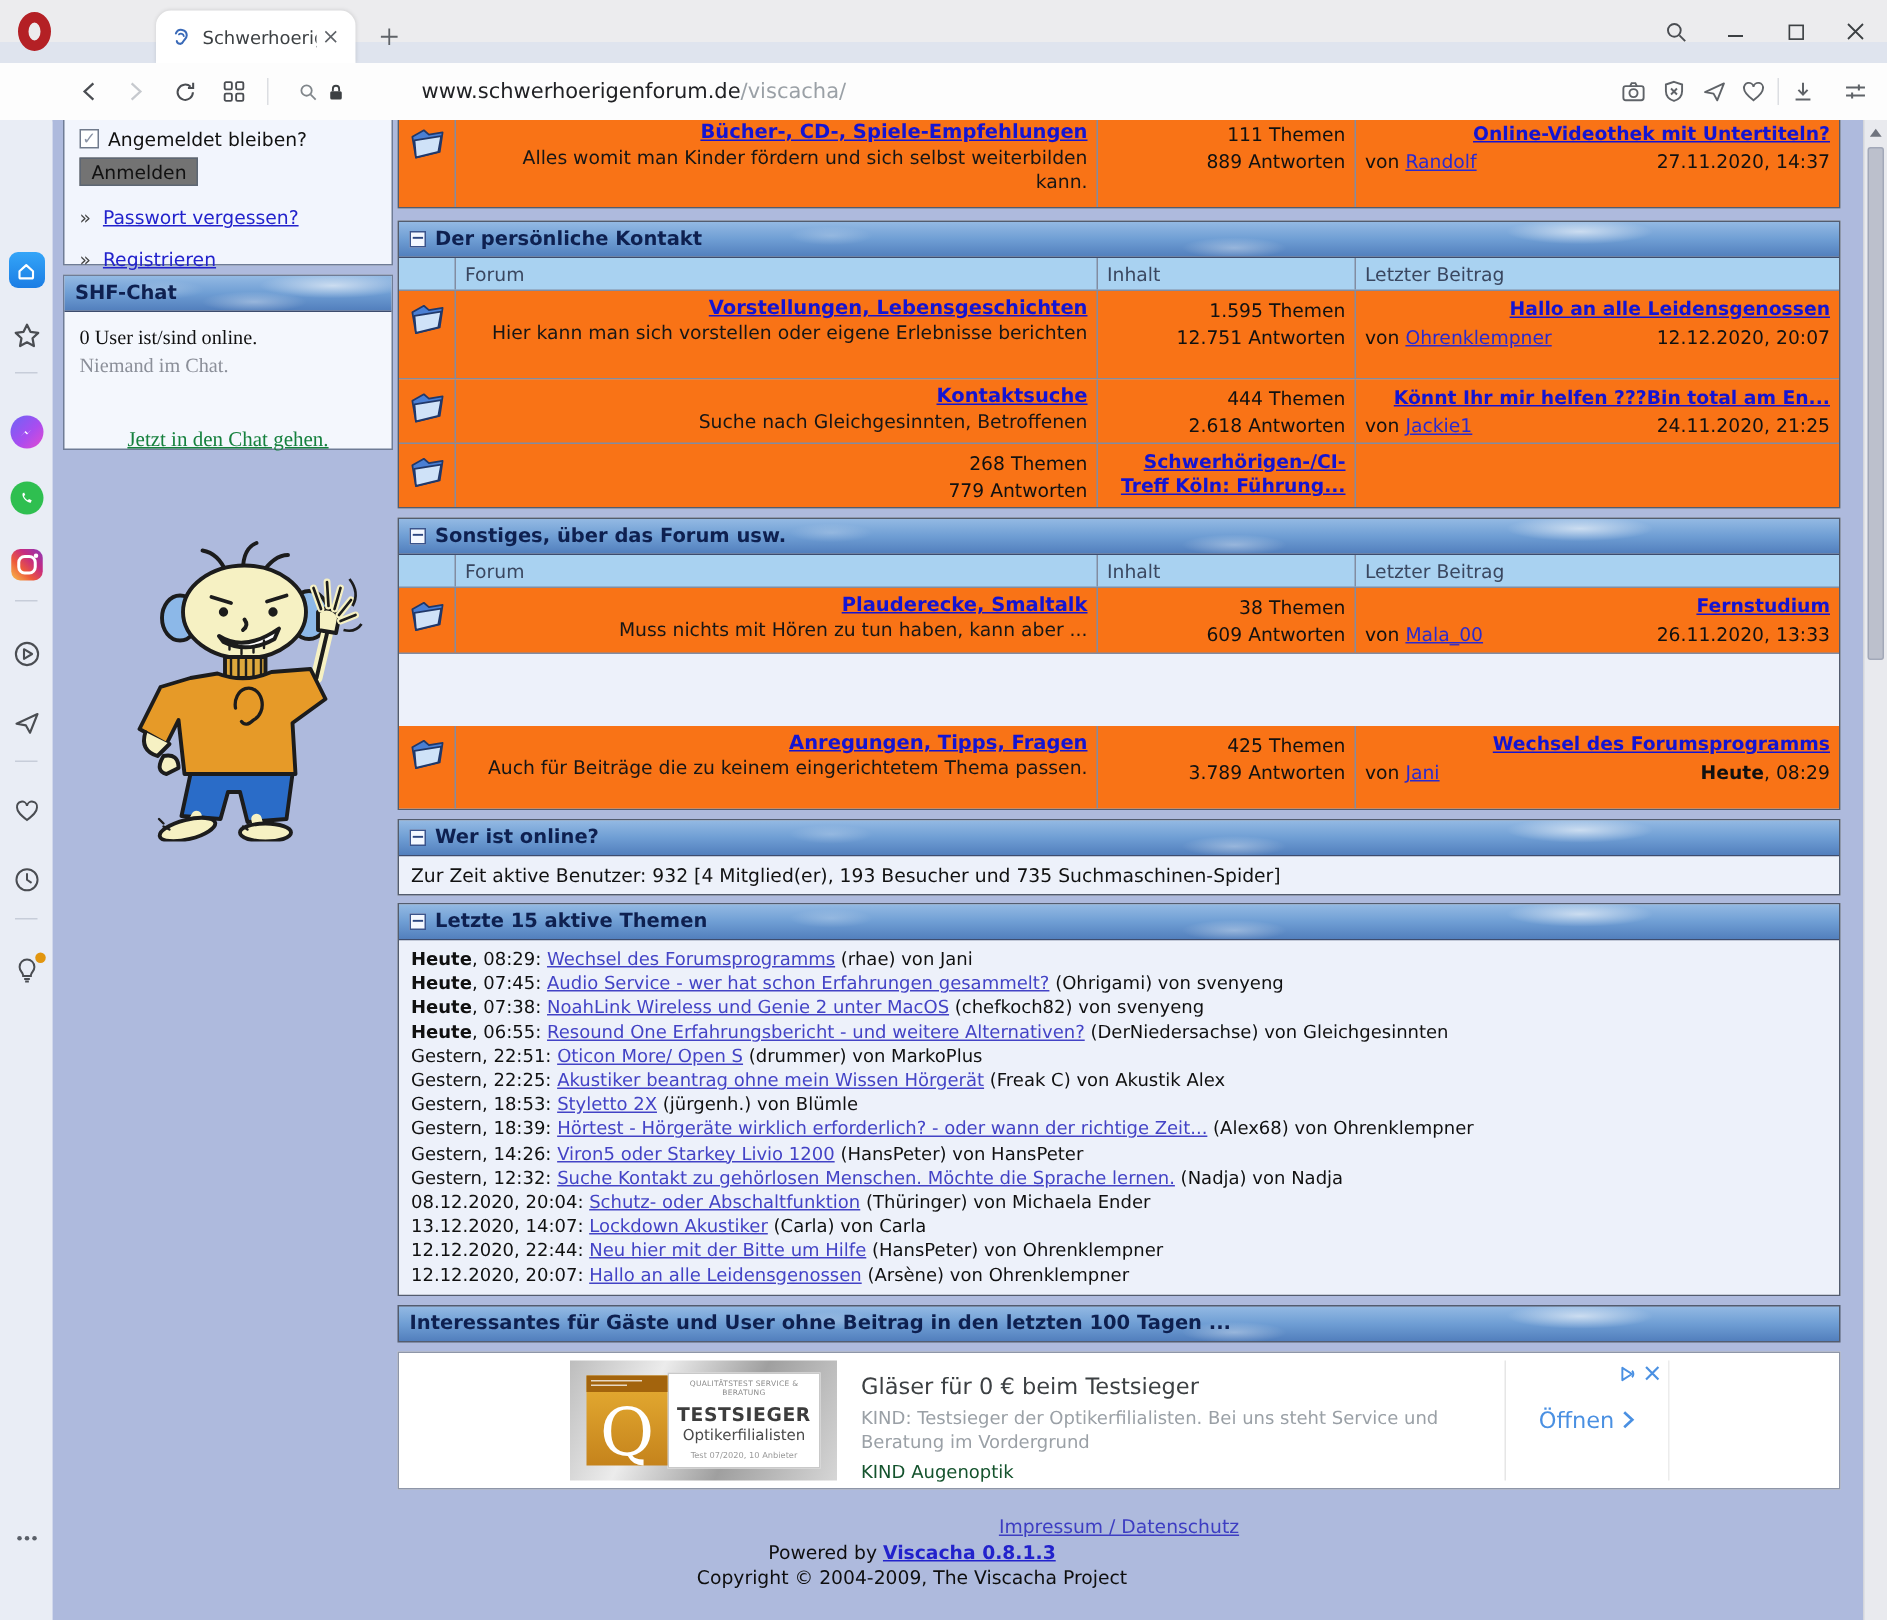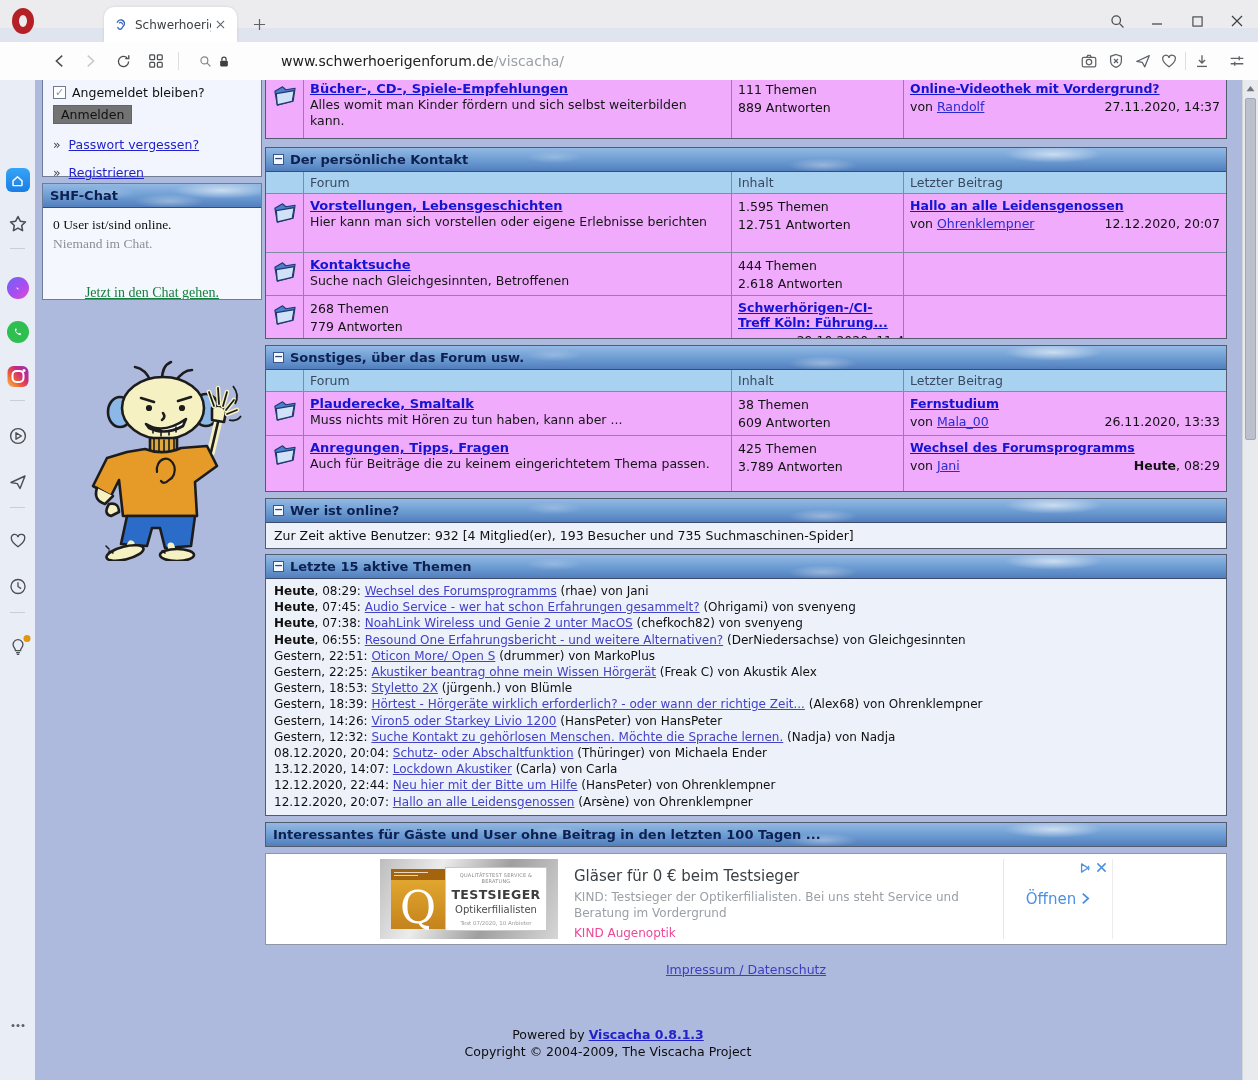--- a/index.html
+++ b/index.html
@@ -81,34 +81,34 @@
   .chat-link-row a{color:#15803d;text-decoration:underline;font-size:14px;}
   .mascot{position:absolute;left:48px;top:276px;}
 
   
   .maincol{position:absolute;left:230px;top:0;width:962px;}
   .tablebox{border:1px solid #535c6e;background:#edf1fa;box-sizing:border-box;}
   .colhdr{display:grid;grid-template-columns:38px 428px 172px 1fr;background:#a9d2f1;
     border-bottom:1px solid #828ca1;color:#3a4760;font-size:12.5px;}
   .colhdr>div{padding:3px 6px;border-right:1px solid #828ca1;box-sizing:border-box;}
   .colhdr>div:nth-child(4){border-right:none;}
-  .frow{display:grid;grid-template-columns:38px 428px 172px 1fr;background:#f0abfc;
-    border-bottom:1px solid #828ca1;box-sizing:border-box;overflow:hidden;}
+  .frow{display:grid;grid-template-columns:38px 428px 172px 1fr;background:#f97316;
+    border-bottom:1px solid #828ca1;box-sizing:border-box;overflow:hidden;text-align:right;}
   .frow:last-child{border-bottom:none;}
   .frow>div{padding:4px 6px;border-right:1px solid #828ca1;box-sizing:border-box;overflow:hidden;}
   .frow>div:nth-child(4){border-right:none;}
   .iconcell{display:flex;justify-content:center;padding-top:7px !important;}
   .ftitle{color:#1414d2;font-weight:bold;text-decoration:underline;font-size:13px;}
   .fdesc{color:#161616;font-size:12.5px;line-height:1.3;margin-top:1px;}
   .stat{font-size:12.5px;line-height:1.4;padding-top:1px;}
   .ltitle{color:#1414d2;font-weight:bold;text-decoration:underline;font-size:12.5px;}
   .lmeta{display:flex;justify-content:space-between;font-size:12.5px;margin-top:3px;}
   .ulink{color:#2a2ad0;text-decoration:underline;}
   .ldate{white-space:nowrap;}
-  .h61{height:61px;} .h59{height:59px;} .h43{height:43px;} .h42{height:42px;} .h44{height:44px;} .h55{height:55px;}
+  .h61{height:61px;} .h59{height:59px;} .h43{height:43px;} .h42{height:42px;} .h44{height:44px;} .h55{height:55px;margin-top:48px;}
   .padbody{background:#edf1fa;padding:5px 8px;font-size:12.5px;}
   .latestbody{background:#edf1fa;padding:4px 8px 5px 8px;font-size:12px;line-height:16.2px;color:#101010;}
   .latestbody a{color:#4343c6;text-decoration:underline;}
 
   
   .adbox{height:92px;background:#fff;border:1px solid #8e96a8;box-sizing:border-box;position:relative;margin-top:6px;}
   .adcreative{position:absolute;left:114px;top:5px;width:732px;height:80px;display:flex;background:#fff;
     border-right:1px solid #ececec;}
   .sealwrap{width:178px;height:80px;flex:0 0 auto;display:flex;align-items:center;justify-content:center;
     background:linear-gradient(115deg,#bdbdbd,#ececec 30%,#9f9f9f 62%,#d6d6d6);}
@@ -120,21 +120,21 @@
   .sealQ{font-family:"DejaVu Serif","Liberation Serif",serif;font-size:44px;line-height:.95;color:#fff;}
   .sealwhite{width:102px;height:64px;background:#fff;border:1px solid #c9c9c9;box-sizing:border-box;
     text-align:center;padding-top:4px;}
   .s-top{font-size:5px;color:#8a8a8a;letter-spacing:.2px;}
   .s-big{font-size:12.5px;font-weight:bold;color:#3d3d3d;letter-spacing:.4px;margin-top:3px;}
   .s-mid{font-size:10px;color:#4a4a4a;margin-top:2px;}
   .s-small{font-size:5.5px;color:#9a9a9a;margin-top:5px;}
   .adtext{flex:1;padding:8px 0 0 16px;}
   .adhead{font-size:15px;color:#3c4043;}
   .adbody{font-size:12px;color:#9aa0a6;line-height:1.35;margin-top:4px;width:424px;}
-  .adbrand{font-size:12px;color:#ec4899;margin-top:5px;}
+  .adbrand{font-size:12px;color:#14532d;margin-top:5px;}
   .adbtncol{width:108px;flex:0 0 auto;border-left:1px solid #e6e6e6;display:flex;align-items:center;justify-content:center;position:relative;}
   .adcta{color:#4a90e2;font-size:15px;display:flex;align-items:center;gap:5px;}
   .adinfo{position:absolute;top:3px;right:5px;display:flex;gap:5px;align-items:center;}
 
   
   .footer1{margin-top:17px;text-align:center;font-size:12.5px;color:#0e0e0e;}
   .footer1 a{color:#3d3dc2;text-decoration:underline;}
   .powered{position:absolute;left:0;top:947px;width:1146px;text-align:center;font-size:12.5px;color:#0e0e0e;}
   .powered a{color:#2222cc;font-weight:bold;text-decoration:underline;}
 </style>
@@ -420,21 +420,21 @@
         </div>
         <div>
           <a class="ftitle">Bücher-, CD-, Spiele-Empfehlungen</a>
           <div class="fdesc">Alles womit man Kinder fördern und sich selbst weiterbilden kann.</div>
         </div>
         <div class="stat">
           <div>111 Themen</div>
           <div>889 Antworten</div>
         </div>
         <div>
-          <a class="ltitle">Online-Videothek mit Vordergrund?</a>
+          <a class="ltitle">Online-Videothek mit Untertiteln?</a>
           <div class="lmeta">
             <span><span>von</span> <a class="ulink">Randolf</a></span>
             <span class="ldate"><b></b><span>27.11.2020, 14:37</span></span>
           </div>
         </div>
       </div>
     </div>
 
     <div class="tablebox" style="margin-top:8px;">
       <div class="skybar">
@@ -479,20 +479,27 @@
               <path d="M4.5 9.5 l18.5 -3 -2 11 -15.5 3.8 z" fill="#cfe2f8" stroke="#20386a" stroke-width="1.2" stroke-linejoin="round"></path>
             </svg>
         </div>
         <div>
           <a class="ftitle">Kontaktsuche</a>
           <div class="fdesc">Suche nach Gleichgesinnten, Betroffenen</div>
         </div>
         <div class="stat">
           <div>444 Themen</div>
           <div>2.618 Antworten</div>
+        </div>
+        <div>
+          <a class="ltitle">Könnt Ihr mir helfen ???Bin total am En...</a>
+          <div class="lmeta">
+            <span><span>von</span> <a class="ulink">Jackie1</a></span>
+            <span class="ldate"><b></b><span>24.11.2020, 21:25</span></span>
+          </div>
         </div>
       </div>
 
       <div class="frow h42">
         <div class="iconcell">
           <svg width="26" height="23" viewBox="0 0 26 23">
               <path d="M3 7 l8 -4.5 3.5 3 9.5 -1.5 -2 13.5 -16.5 4 z" fill="#4a7fd4" stroke="#20386a" stroke-width="1.2" stroke-linejoin="round"></path>
               <path d="M4.5 9.5 l18.5 -3 -2 11 -15.5 3.8 z" fill="#cfe2f8" stroke="#20386a" stroke-width="1.2" stroke-linejoin="round"></path>
             </svg>
         </div>

